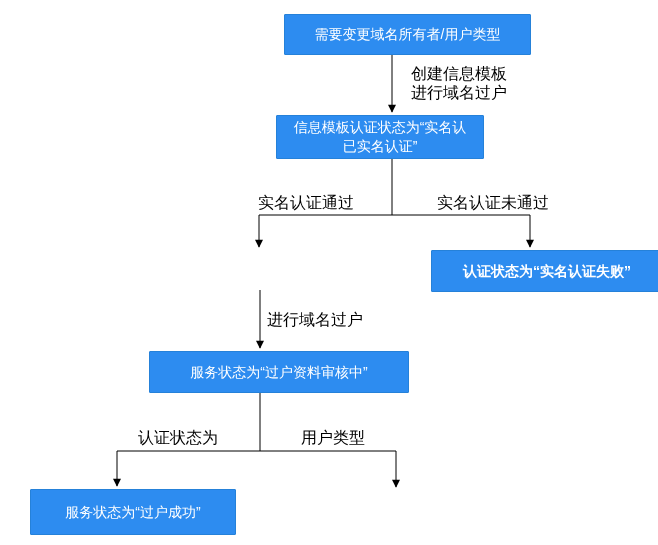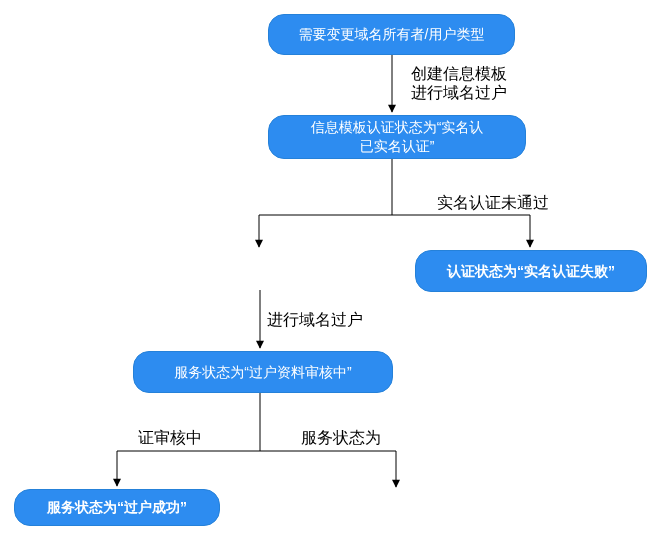--- a/index.html
+++ b/index.html
@@ -20,37 +20,38 @@
     left: 0;
     top: 0;
     width: 658px;
     height: 545px;
   }
   .node {
     position: absolute;
     box-sizing: border-box;
     background: #2d8cf0;
     border: 1px solid #2581d9;
-    border-radius: 16px;
+    border-radius: 1px;
     color: #ffffff;
     font-size: 14px;
     line-height: 19px;
     display: flex;
     flex-direction: column;
     align-items: center;
     justify-content: center;
     text-align: center;
     z-index: 2;
+    margin-left: 16px;
   }
   .n1 { left: 268px; top: 14px;  width: 247px; height: 41px; }
-  .n2 { left: 268px; top: 115px; width: 258px; height: 44px; text-align: right; }
+  .n2 { left: 260px; top: 115px; width: 208px; height: 44px; text-align: right; }
   .n3 { left: 148px; top: 250px; width: 222px; height: 40px; }
   .n4 { left: 415px; top: 250px; width: 232px; height: 42px; font-weight: bold; }
   .n5 { left: 133px; top: 351px; width: 260px; height: 42px; }
-  .n6 { left: 14px;  top: 489px; width: 206px; height: 37px; font-weight: bold; }
+  .n6 { left: 14px;  top: 489px; width: 206px; height: 46px; }
   .n7 { left: 283px; top: 490px; width: 227px; height: 43px; }
   .edge-label {
     position: absolute;
     color: #000000;
     font-size: 16px;
     line-height: 19px;
     white-space: nowrap;
     z-index: 3;
   }
   .el-create   { left: 396px; top: 64px; width: 126px; text-align: center; white-space: normal; }
@@ -108,22 +109,23 @@
   <div class="node n6">
     <span>服务状态为“过户成功”</span>
   </div>
 
 
   <div class="edge-label el-create">
     <div>创建信息模板</div>
     <div>进行域名过户</div>
   </div>
 
+  <div class="edge-label el-pass">实名认证通过</div>
 
   <div class="edge-label el-nopass">实名认证未通过</div>
 
   <div class="edge-label el-transfer">进行域名过户</div>
 
-  <div class="edge-label el-ok">证审核中</div>
+  <div class="edge-label el-ok">认证状态为</div>
 
-  <div class="edge-label el-bad">服务状态为</div>
+  <div class="edge-label el-bad">用户类型</div>
 
 </div>
 
 </body></html>

